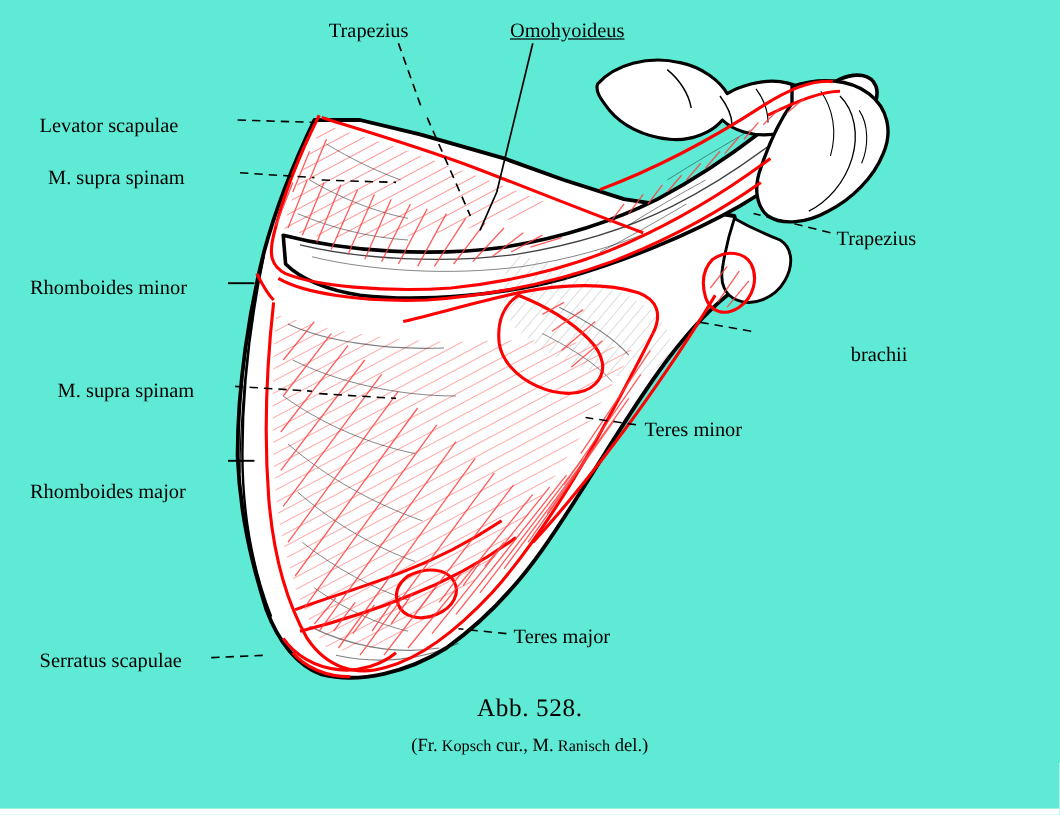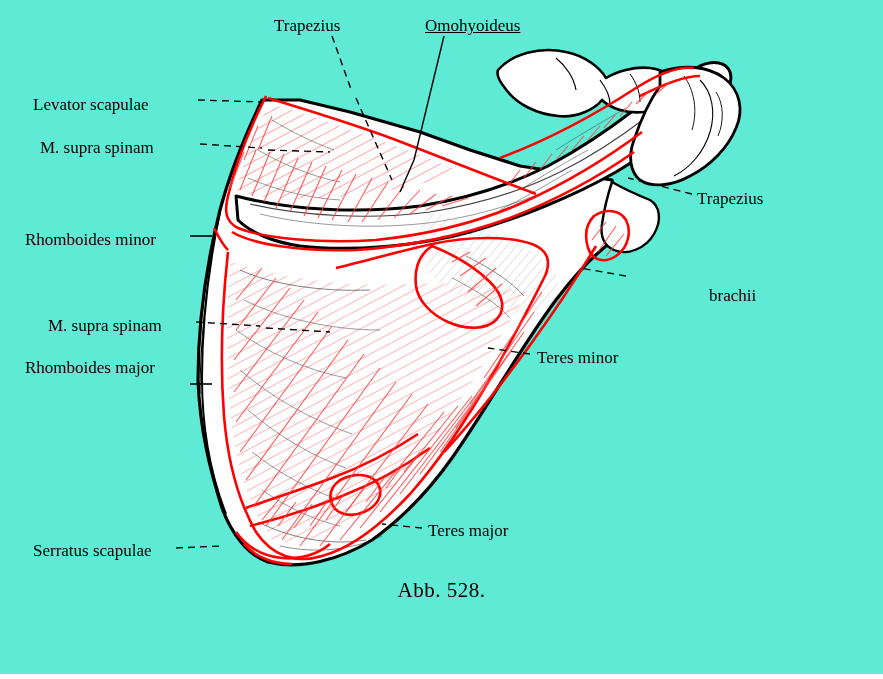--- a/index.html
+++ b/index.html
@@ -311,21 +311,22 @@
 
   <div class="label" style="left:274px; top:16px;">Trapezius</div>
   <div class="label" style="left:425px; top:16px;text-decoration:underline;">Omohyoideus</div>
   <div class="label" style="left:33px; top:95px;">Levator scapulae</div>
   <div class="label" style="left:40px; top:138px;">M. supra spinam</div>
   <div class="label" style="left:697px; top:189px;">Trapezius</div>
   <div class="label" style="left:25px; top:230px;">Rhomboides minor</div>
   <div class="label" style="left:709px; top:286px;text-align:center;">brachii</div>
   <div class="label" style="left:48px; top:316px;">M. supra spinam</div>
   <div class="label" style="left:537px; top:348px;">Teres minor</div>
-  <div class="label" style="left:25px; top:358px;">Rhomboides major</div>
+  <div class="label" style="left:25px; top:400px;">Rhomboides major</div>
   <div class="label" style="left:428px; top:521px;">Teres major</div>
   <div class="label" style="left:33px; top:541px;">Serratus scapulae</div>
 
   <div class="caption-block">
     <div class="fig-number">Abb. 528.</div>
+    <div class="caption-credit"><span>(</span><span>Fr.</span><span class="sc"> Kopsch</span><span> cur., </span><span>M.</span><span class="sc"> Ranisch</span><span> del.)</span></div>
   </div>
 
 </div>
 
 </body></html>

